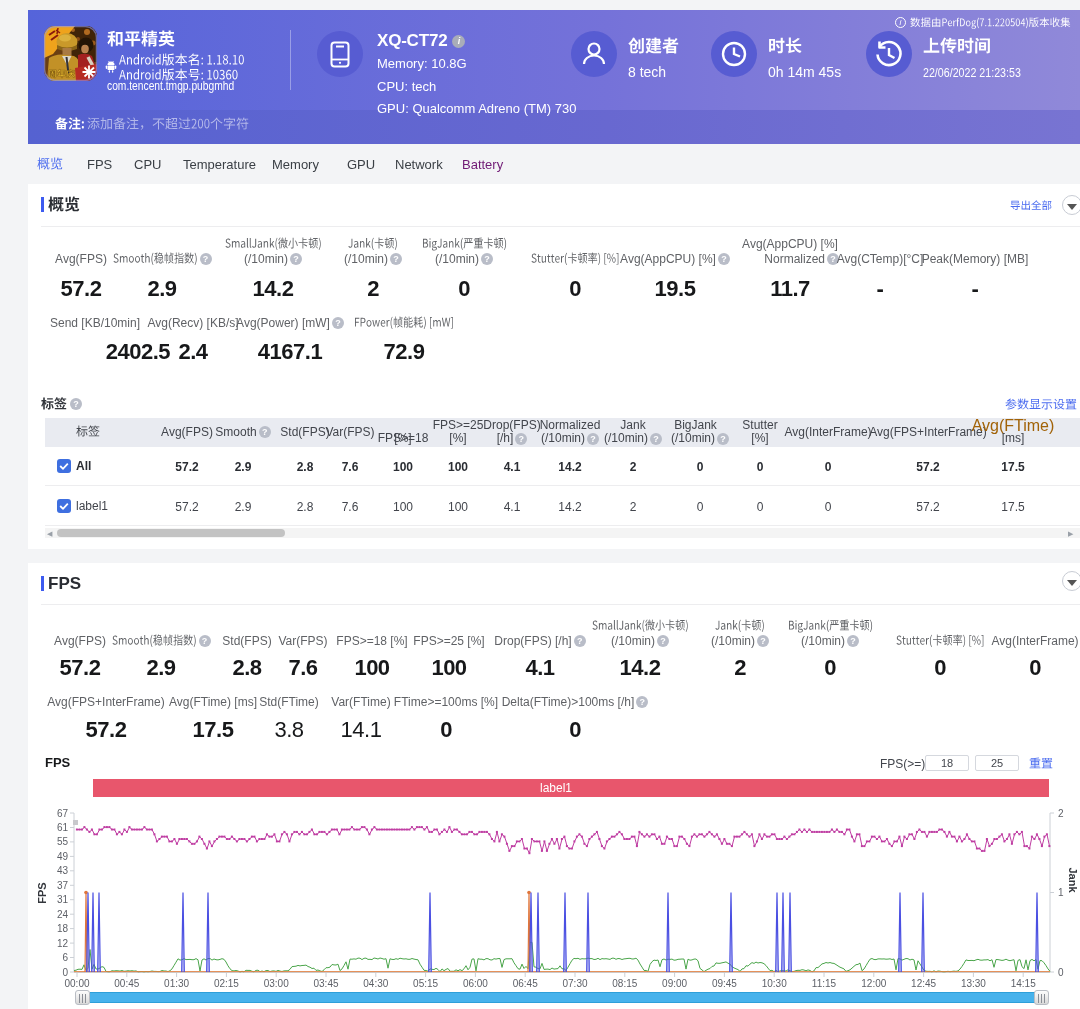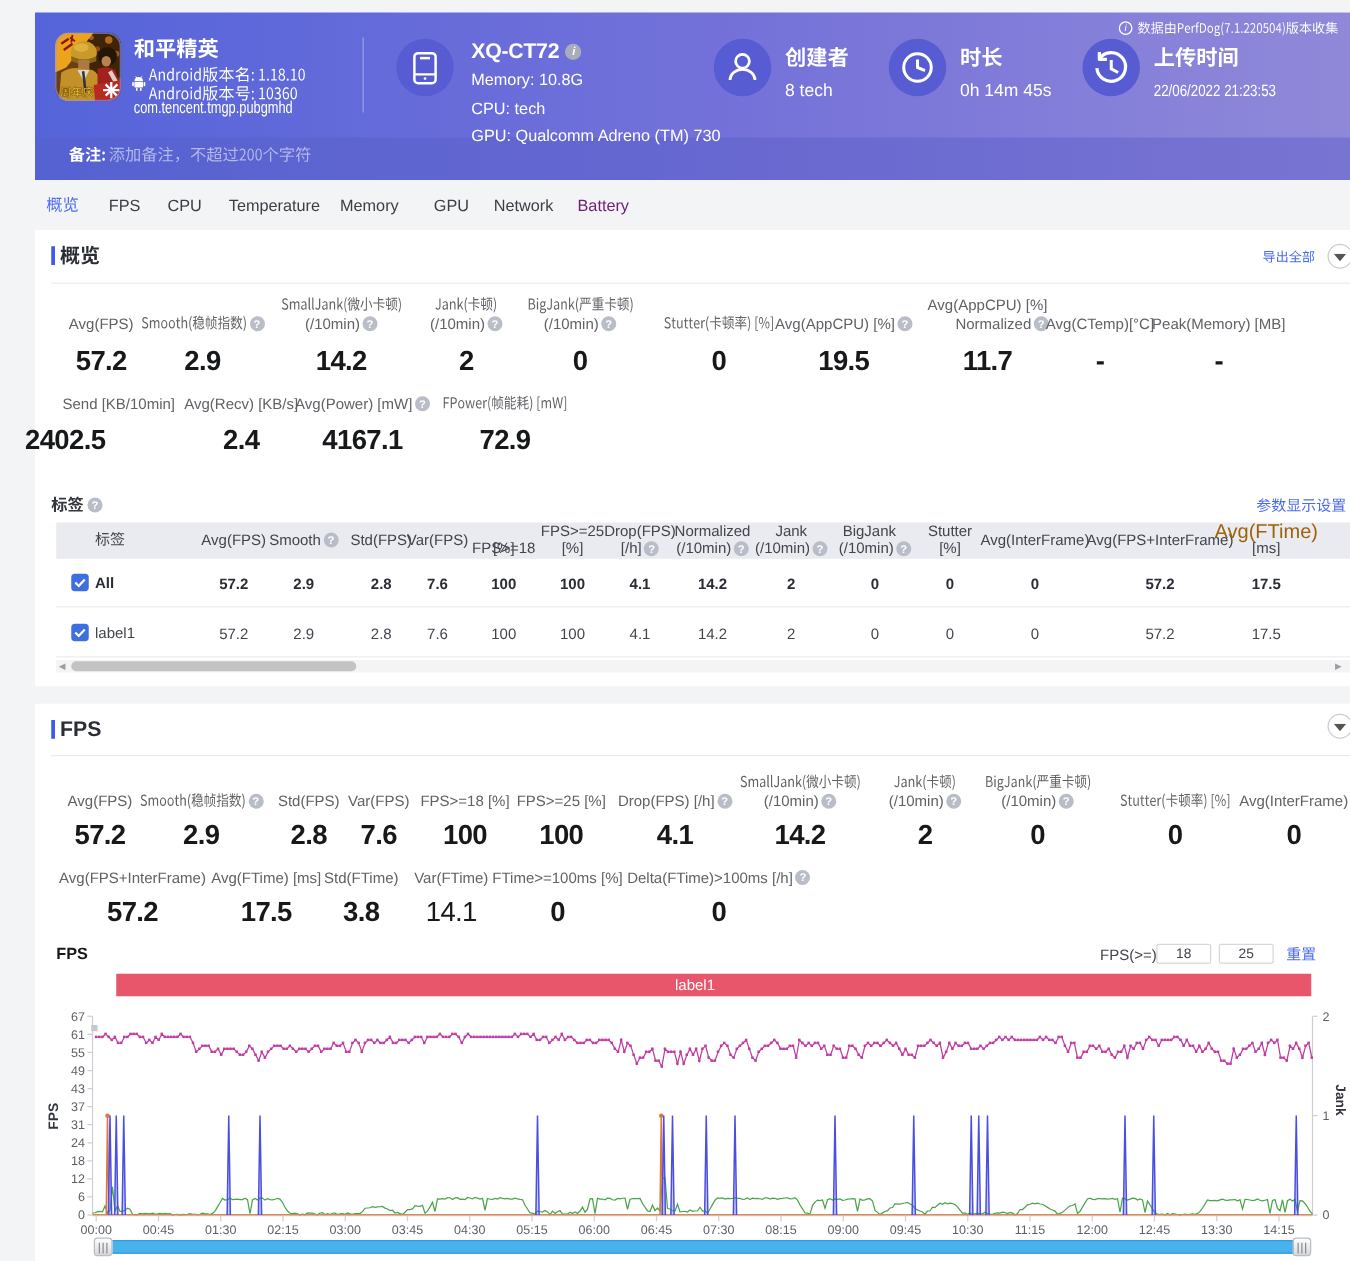--- a/index.html
+++ b/index.html
@@ -200,21 +200,21 @@
     <span style="font-size:12px;color:#606266;line-height:14px">Avg(CTemp)[°C]</span>
   </div>
 <div style="position:absolute;left:805px;top:276px;width:150px;text-align:center;font-size:22px;font-weight:700;color:#17181a;letter-spacing:-0.5px">-</div>
 <div style="position:absolute;left:900.0px;top:251px;width:150px;height:15px;display:flex;justify-content:center;align-items:center">
     <span style="font-size:12px;color:#606266;line-height:14px">Peak(Memory) [MB]</span>
   </div>
 <div style="position:absolute;left:900px;top:276px;width:150px;text-align:center;font-size:22px;font-weight:700;color:#17181a;letter-spacing:-0.5px">-</div>
 <div style="position:absolute;left:20.0px;top:315px;width:150px;height:15px;display:flex;justify-content:center;align-items:center">
     <span style="font-size:12px;color:#606266;line-height:14px">Send [KB/10min]</span>
   </div>
-<div style="position:absolute;left:20px;top:339px;width:150px;text-align:left;font-size:22px;font-weight:700;color:#17181a;letter-spacing:-0.5px">2402.5</div>
+<div style="position:absolute;left:20px;top:339px;width:150px;text-align:right;font-size:22px;font-weight:700;color:#17181a;letter-spacing:-0.5px">2402.5</div>
 <div style="position:absolute;left:118.0px;top:315px;width:150px;height:15px;display:flex;justify-content:center;align-items:center">
     <span style="font-size:12px;color:#606266;line-height:14px">Avg(Recv) [KB/s]</span>
   </div>
 <div style="position:absolute;left:118px;top:339px;width:150px;text-align:center;font-size:22px;font-weight:700;color:#17181a;letter-spacing:-0.5px">2.4</div>
 <div style="position:absolute;left:215.0px;top:315px;width:150px;height:15px;display:flex;justify-content:center;align-items:center">
     <span style="font-size:12px;color:#606266;line-height:14px">Avg(Power) [mW]</span>
     <span style="display:inline-block;width:12px;height:12px;border-radius:50%;background:#b9bdc8;color:#fff;font-size:9px;line-height:12px;text-align:center;font-weight:700;margin-left:2px;font-family:'Liberation Sans',sans-serif">?</span>
   </div>
 <div style="position:absolute;left:215px;top:339px;width:150px;text-align:center;font-size:22px;font-weight:700;color:#17181a;letter-spacing:-0.5px">4167.1</div>
 <div style="position:absolute;left:329.0px;top:315px;width:150px;height:15px;display:flex;justify-content:center;align-items:center">
@@ -432,21 +432,21 @@
     <span style="font-size:12px;color:#606266;line-height:14px">Avg(FPS+InterFrame)</span>
   </div>
 <div style="position:absolute;left:31px;top:717px;width:150px;text-align:center;font-size:22px;font-weight:700;color:#17181a;letter-spacing:-0.5px">57.2</div>
 <div style="position:absolute;left:123.0px;top:694px;width:180px;height:15px;display:flex;justify-content:center;align-items:center">
     <span style="font-size:12px;color:#606266;line-height:14px">Avg(FTime) [ms]</span>
   </div>
 <div style="position:absolute;left:138px;top:717px;width:150px;text-align:center;font-size:22px;font-weight:700;color:#17181a;letter-spacing:-0.5px">17.5</div>
 <div style="position:absolute;left:199.0px;top:694px;width:180px;height:15px;display:flex;justify-content:center;align-items:center">
     <span style="font-size:12px;color:#606266;line-height:14px">Std(FTime)</span>
   </div>
-<div style="position:absolute;left:214px;top:717px;width:150px;text-align:center;font-size:22px;font-weight:700;color:#17181a;letter-spacing:-0.5px">3.8</div>
+<div style="position:absolute;left:214px;top:717px;width:150px;text-align:center;font-size:22px;font-weight:400;color:#17181a;letter-spacing:-0.5px">3.8</div>
 <div style="position:absolute;left:271.0px;top:694px;width:180px;height:15px;display:flex;justify-content:center;align-items:center">
     <span style="font-size:12px;color:#606266;line-height:14px">Var(FTime)</span>
   </div>
 <div style="position:absolute;left:286px;top:717px;width:150px;text-align:center;font-size:22px;font-weight:400;color:#17181a;letter-spacing:-0.5px">14.1</div>
 <div style="position:absolute;left:356.0px;top:694px;width:180px;height:15px;display:flex;justify-content:center;align-items:center">
     <span style="font-size:12px;color:#606266;line-height:14px">FTime&gt;=100ms [%]</span>
   </div>
 <div style="position:absolute;left:371px;top:717px;width:150px;text-align:center;font-size:22px;font-weight:700;color:#17181a;letter-spacing:-0.5px">0</div>
 <div style="position:absolute;left:485.0px;top:694px;width:180px;height:15px;display:flex;justify-content:center;align-items:center">
     <span style="font-size:12px;color:#606266;line-height:14px">Delta(FTime)&gt;100ms [/h]</span>

